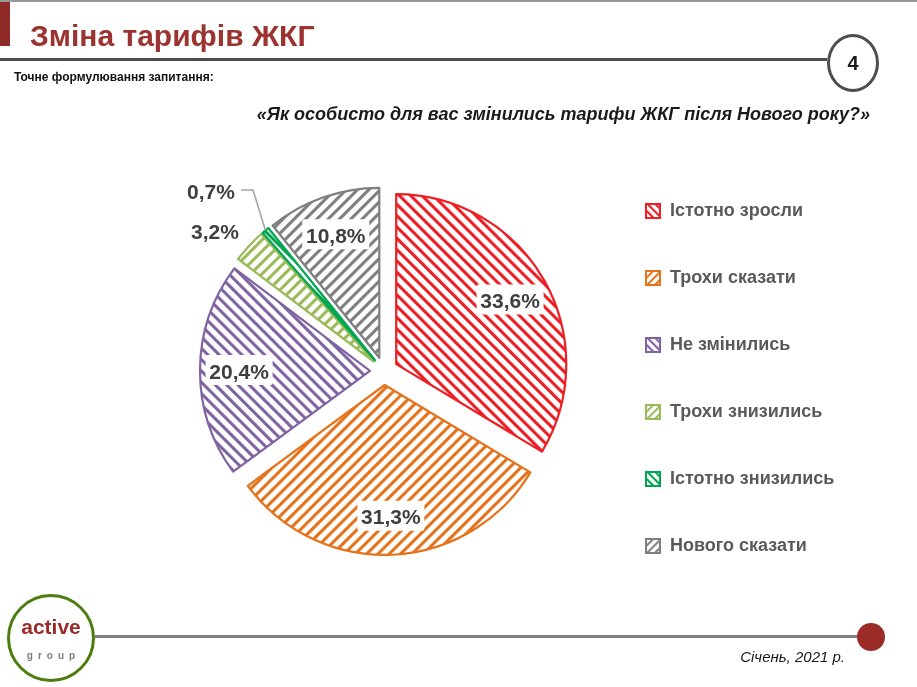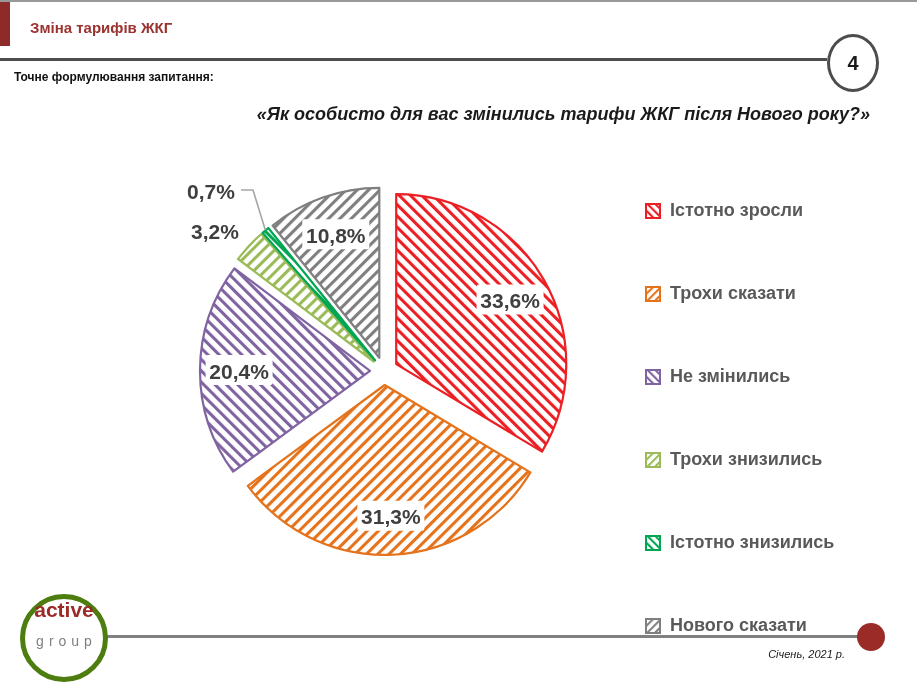--- a/index.html
+++ b/index.html
@@ -3,48 +3,48 @@
 <meta charset="utf-8">
 <style>
   * { margin:0; padding:0; box-sizing:border-box; }
   html,body { background:#fff; }
   .slide {
     position:relative; width:917px; height:687px; background:#ffffff;
     border-top:2px solid #999999; overflow:hidden;
     font-family:"Liberation Sans", sans-serif;
   }
   .red-bar { position:absolute; left:0; top:0; width:10px; height:44px; background:#8E2A28; }
-  .title { position:absolute; left:30px; top:17px; font-size:15px; font-weight:700; color:#9B3330; }
+  .title { position:absolute; left:30px; top:17px; font-size:30px; font-weight:700; color:#9B3330; }
   .header-line { position:absolute; left:0; top:56px; width:827px; height:3px; background:#4D4D4D; }
   .page-circle {
     position:absolute; left:827px; top:32px; width:52px; height:58px;
     border:3px solid #4D4D4D; border-radius:50%; background:#fff;
     display:flex; align-items:center; justify-content:center;
     font-size:20px; font-weight:700; color:#1a1a1a;
   }
   .q-label { position:absolute; left:14px; top:68px; font-size:12px; font-weight:700; color:#111111; }
   .q-text {
     position:absolute; left:150px; top:102px; width:720px; text-align:right;
     font-size:18px; font-style:italic; font-weight:600; color:#1a1a1a;
   }
   #pie-svg { position:absolute; left:150px; top:162px; }
-  .legend { position:absolute; left:645px; top:198px; display:flex; flex-direction:column; gap:62px; }
+  .legend { position:absolute; left:645px; top:198px; display:flex; flex-direction:column; gap:46px; }
   .legend-row { display:flex; align-items:center; gap:9px; }
   .legend-row span { font-size:18px; font-weight:700; color:#595959; white-space:nowrap; }
   .logo-circle {
-    position:absolute; left:20px; top:592px; width:88px; height:88px;
-    border:5px solid #4d7c0f; border-radius:50%; background:#fff; z-index:2;
-    display:flex; flex-direction:column; align-items:center; 
+    position:absolute; left:7px; top:592px; width:88px; height:88px;
+    border:3px solid #4d7c0f; border-radius:50%; background:#fff; z-index:2;
+    display:flex; flex-direction:column; align-items:center; justify-content:center;
   }
   .logo-active { font-size:21px; font-weight:700; color:#9B2B27; line-height:1; }
-  .logo-group { font-size:14px; color:#808080; letter-spacing:5px; margin-top:13px; padding-left:5px; }
+  .logo-group { font-size:10px; color:#808080; letter-spacing:5px; margin-top:13px; padding-left:5px;font-weight:bold; }
   .footer-line { position:absolute; left:95px; top:633px; width:777px; height:3px; background:#808080; }
   .footer-dot { position:absolute; left:857px; top:621px; width:28px; height:28px; border-radius:50%; background:#9B2B27; }
   .footer-left { position:absolute; left:112px; top:643px; font-size:15px; font-style:italic; color:#1a1a1a; }
-  .footer-right { position:absolute; right:72px; top:646px; font-size:11px; font-style:italic; color:#1a1a1a; }
+  .footer-right { position:absolute; right:72px; top:646px; font-size:15px; font-style:italic; color:#1a1a1a; }
 </style>
 </head>
 <body>
 
 <div class="slide">
   <div class="red-bar"></div>
   <div class="title">Зміна тарифів ЖКГ</div>
   <div class="header-line"></div>
   <div class="page-circle">
     <span>4</span>

